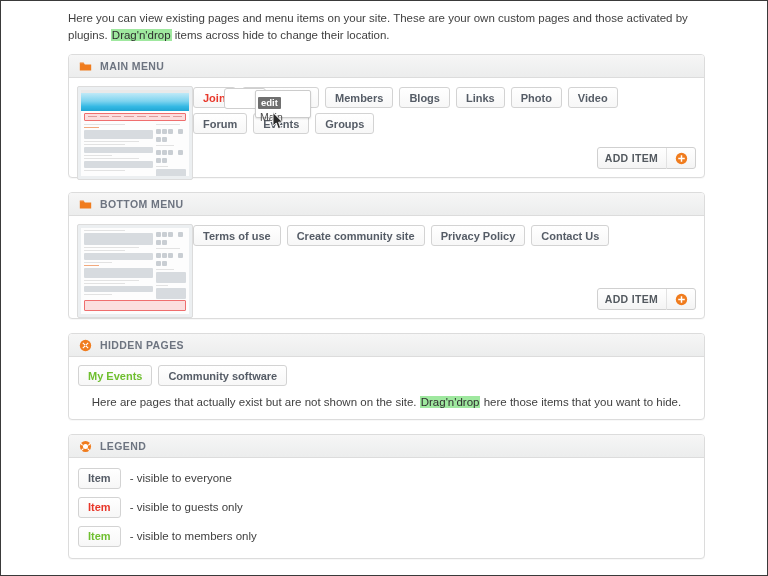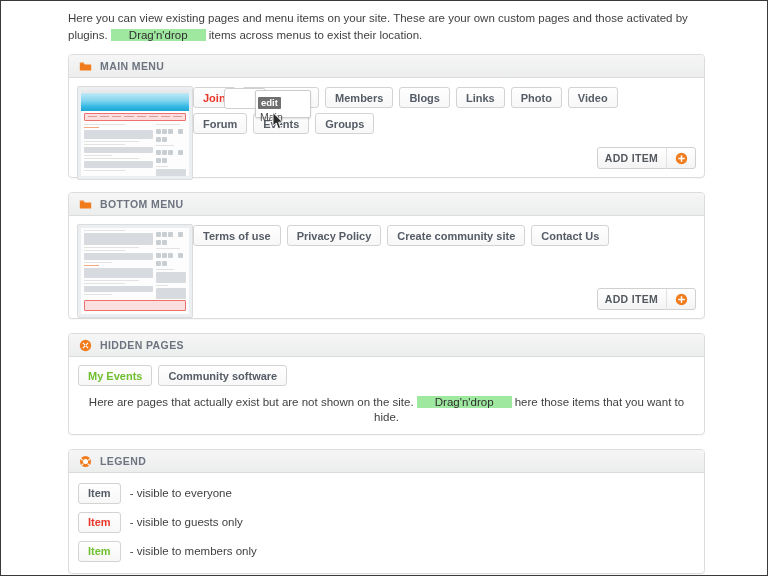--- a/index.html
+++ b/index.html
@@ -25,21 +25,21 @@
   .intro {
     font-size:11.5px;
     color:#3f3f3f;
     line-height:17px;
     width:634px;
     margin:0 0 10px 0;
   }
   .hl {
     background:#9fe89f;
     color:#2e2e2e;
-    padding:0 18px;
+    padding:0 1px;
   }
 
   
   .panel {
     width:637px;
     border:1px solid #dcdcdc;
     border-radius:4px;
     background:#ffffff;
     margin-bottom:14px;
     box-shadow:0 1px 1px rgba(0,0,0,.03);
@@ -211,21 +211,21 @@
   }
   .legend-row:last-child { margin-bottom:0; }
   .legend-text { font-size:11.5px; color:#3f3f3f; }
 </style>
 </head>
 <body>
 
 <div id="frame">
 <div id="page">
 
-  <p class="intro"><span>Here you can view existing pages and menu items on your site. These are your own custom pages and those activated by plugins. </span><span class="hl">Drag'n'drop</span><span> items across menus to exist their location.</span></p>
+  <p class="intro"><span>Here you can view existing pages and menu items on your site. These are your own custom pages and those activated by plugins. </span><span class="hl">Drag'n'drop</span><span> items across hide to change their location.</span></p>
 
   <div class="panel">
     <div class="panel-head">
       <svg class="ico" viewBox="0 0 16 16">
         <path d="M1 4h5l1.2 1.6H15V13H1z" fill="#f07c1e"></path>
         <path d="M1 3.2h4.6l1 1.2H1z" fill="#f07c1e"></path>
       </svg>
       <span class="panel-title">MAIN MENU</span>
     </div>
     <div class="panel-body" style="height:99px;">
@@ -360,22 +360,22 @@
                 <div class="tb-block" style="height:11px;"></div>
               </div>
             </div>
             <div class="tb-bottombar"></div>
           </div>
         </div>
 
         <div class="items">
           <div class="items-rows">
             <div class="item-btn">Terms of use</div>
+            <div class="item-btn">Create community site</div>
             <div class="item-btn">Privacy Policy</div>
-            <div class="item-btn">Create community site</div>
             <div class="item-btn">Contact Us</div>
           </div>
         </div>
       </div>
 
       <div class="add-item">
         <span>ADD ITEM</span>
         <span class="sep"></span>
         <svg class="ico" style="width:13px;height:13px;" viewBox="0 0 16 16">
           <circle cx="8" cy="8" r="7" fill="#f07c1e"></circle>

